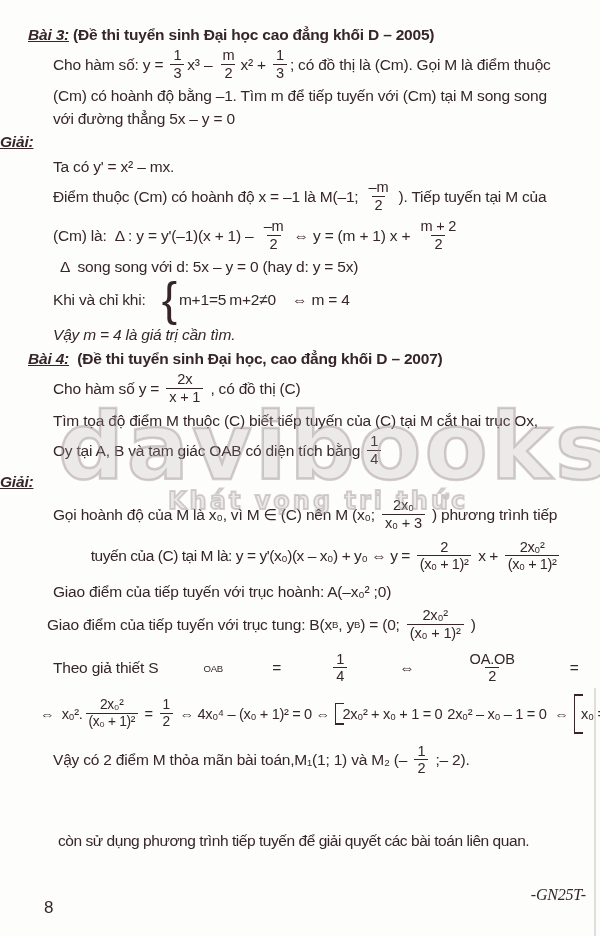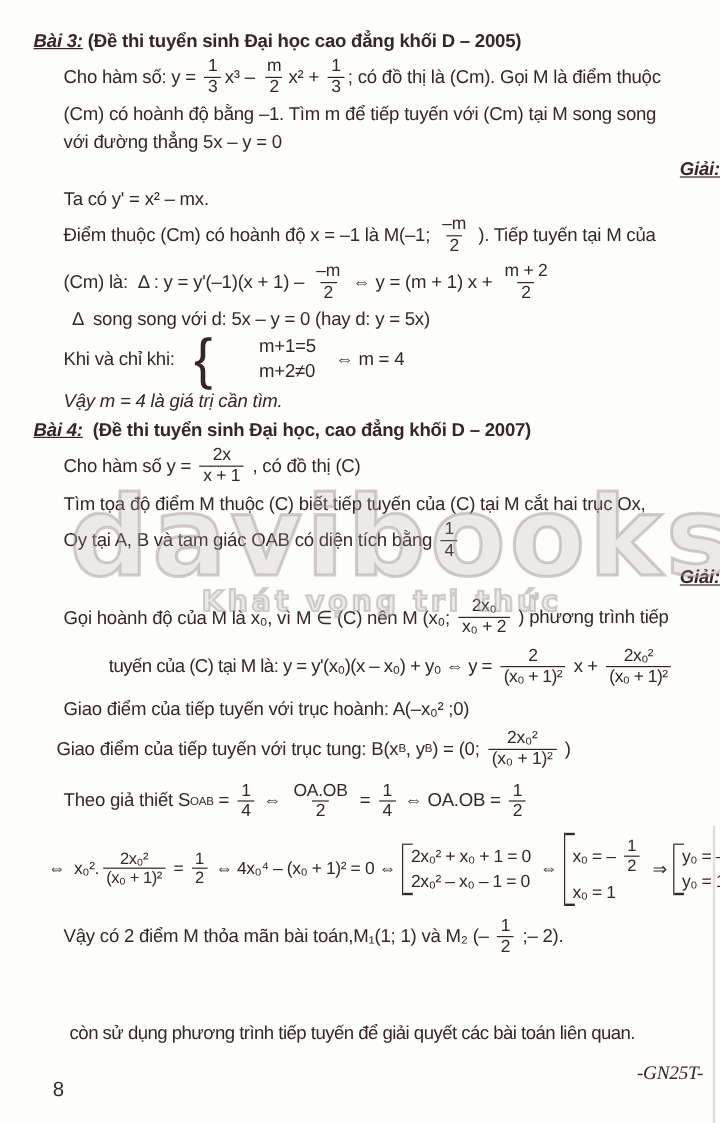--- a/index.html
+++ b/index.html
@@ -10,36 +10,36 @@
     overflow:hidden;
     font-family:"Liberation Sans", sans-serif;
     color:#362629;
     font-size:15.5px;
     letter-spacing:-0.2px;
   }
   .content{position:relative;z-index:1;padding-top:20px;}
   .line{white-space:pre;margin:5px 0 0 53px;}
   .mline{display:flex;align-items:center;white-space:pre;margin:3px 0 0 53px;}
   .head{margin:6px 0 0 28px;white-space:pre;}
-  .center{display:flex;justify-content:flex-end;margin:5px 0 0 0;}
+  .center{display:flex;justify-content:flex-start;margin:5px 0 0 0;}
   .b{font-weight:bold;}
   .i{font-style:italic;}
   .u{text-decoration:underline;}
   .frac{
     display:inline-flex;flex-direction:column;align-items:center;
     vertical-align:middle;margin:1px 3px;line-height:1.08;
     font-size:0.94em;text-align:center;
   }
   .frac .num{padding:0 3px 0px;}
   .frac .den{border-top:1.4px solid currentColor;padding:1px 3px 0;}
   .sys{display:inline-flex;align-items:center;}
   .sys .brace{font-size:46px;font-weight:300;line-height:.85;margin-right:2px;transform:scaleY(1.02);}
-  .rows{display:inline-flex;flex-direction:column;gap:3px;margin-left:37px;}
+  .rows{display:inline-flex;gap:3px;}
   .sq{
-    display:inline-flex;flex-direction:column;gap:5px;position:relative;
+    display:inline-flex;flex-direction:row;gap:5px;position:relative;
     border-left:1.6px solid currentColor;padding:3px 2px 3px 6px;margin:0 2px;
   }
   .sq::before,.sq::after{content:"";position:absolute;left:0;width:8px;height:1.6px;background:currentColor;}
   .sq::before{top:0;}
   .sq::after{bottom:0;}
   .sq .row{display:flex;align-items:center;white-space:pre;}
   sub{font-size:0.62em;}
   .tight{letter-spacing:-0.45px;justify-content:center;}
   .tight2{font-size:14.6px;letter-spacing:-0.35px;}
   .remark{margin:10px 0 0 58px;line-height:21px;white-space:pre;}
@@ -108,34 +108,34 @@
     <div class="line">Tìm tọa độ điểm M thuộc (C) biết tiếp tuyến của (C) tại M cắt hai trục Ox,</div>
     <div class="mline">
       <span>Oy tại A, B và tam giác OAB có diện tích bằng </span><span class="frac"><span class="num">1</span><span class="den">4</span></span>
     </div>
 
     <div class="center">
         <span class="b i u">Giải:</span>
       </div>
 
     <div class="mline" style="margin-top:6px;">
-      <span>Gọi hoành độ của M là x₀, vì M ∈ (C) nên M (x₀; </span><span class="frac"><span class="num">2x₀</span><span class="den">x₀ + 2</span></span><span> ) phương trình tiếp</span>
+      <span>Gọi hoành độ của M là x₀, vì M ∈ (C) nên M (x₀; </span><span class="frac"><span class="num">2x₀</span><span class="den">x₀ + 3</span></span><span> ) phương trình tiếp</span>
     </div>
 
     <div class="mline tight" style="margin-top:6px;">
       <span>tuyến của (C) tại M là: y = y'(x₀)(x – x₀) + y₀ ⇔ y = </span><span class="frac"><span class="num">2</span><span class="den">(x₀ + 1)²</span></span><span> x + </span><span class="frac"><span class="num">2x₀²</span><span class="den">(x₀ + 1)²</span></span>
     </div>
 
     <div class="line" style="margin-top:9px;">Giao điểm của tiếp tuyến với trục hoành: A(–x₀² ;0)</div>
 
     <div class="mline" style="margin-top:6px;margin-left:47px;">
       <span>Giao điểm của tiếp tuyến với trục tung: B(x</span><sub>B</sub><span>, y</span><sub>B</sub><span>) = (0; </span><span class="frac"><span class="num">2x₀²</span><span class="den">(x₀ + 1)²</span></span><span> )</span>
     </div>
 
-    <div class="mline" style="margin-top:8px;">
+    <div class="mline" style="margin-top:8px;gap:45px;">
       <span>Theo giả thiết S</span><sub>OAB</sub><span> = </span><span class="frac"><span class="num">1</span><span class="den">4</span></span><span> ⇔ </span><span class="frac"><span class="num">OA.OB</span><span class="den">2</span></span><span> = </span><span class="frac"><span class="num">1</span><span class="den">4</span></span><span> ⇔ OA.OB = </span><span class="frac"><span class="num">1</span><span class="den">2</span></span>
     </div>
 
     <div class="mline tight2" style="margin-top:8px;margin-left:40px;">
       <span>⇔  x₀².</span><span class="frac"><span class="num">2x₀²</span><span class="den">(x₀ + 1)²</span></span><span> = </span><span class="frac"><span class="num">1</span><span class="den">2</span></span><span> ⇔ 4x₀⁴ – (x₀ + 1)² = 0 ⇔ </span><span class="sq"><span class="row">2x₀² + x₀ + 1 = 0</span><span class="row">2x₀² – x₀ – 1 = 0</span></span><span> ⇔ </span><span class="sq"><span class="row"><span>x₀ = – </span><span class="frac"><span class="num">1</span><span class="den">2</span></span></span><span class="row">x₀ = 1</span></span><span> ⇒ </span><span class="sq"><span class="row">y₀ = –2</span><span class="row">y₀ = 1</span></span>
     </div>
 
     <div class="mline" style="margin-top:9px;">
       <span>Vậy có 2 điểm M thỏa mãn bài toán,M₁(1; 1) và M₂ (– </span><span class="frac"><span class="num">1</span><span class="den">2</span></span><span> ;– 2).</span>
     </div>

